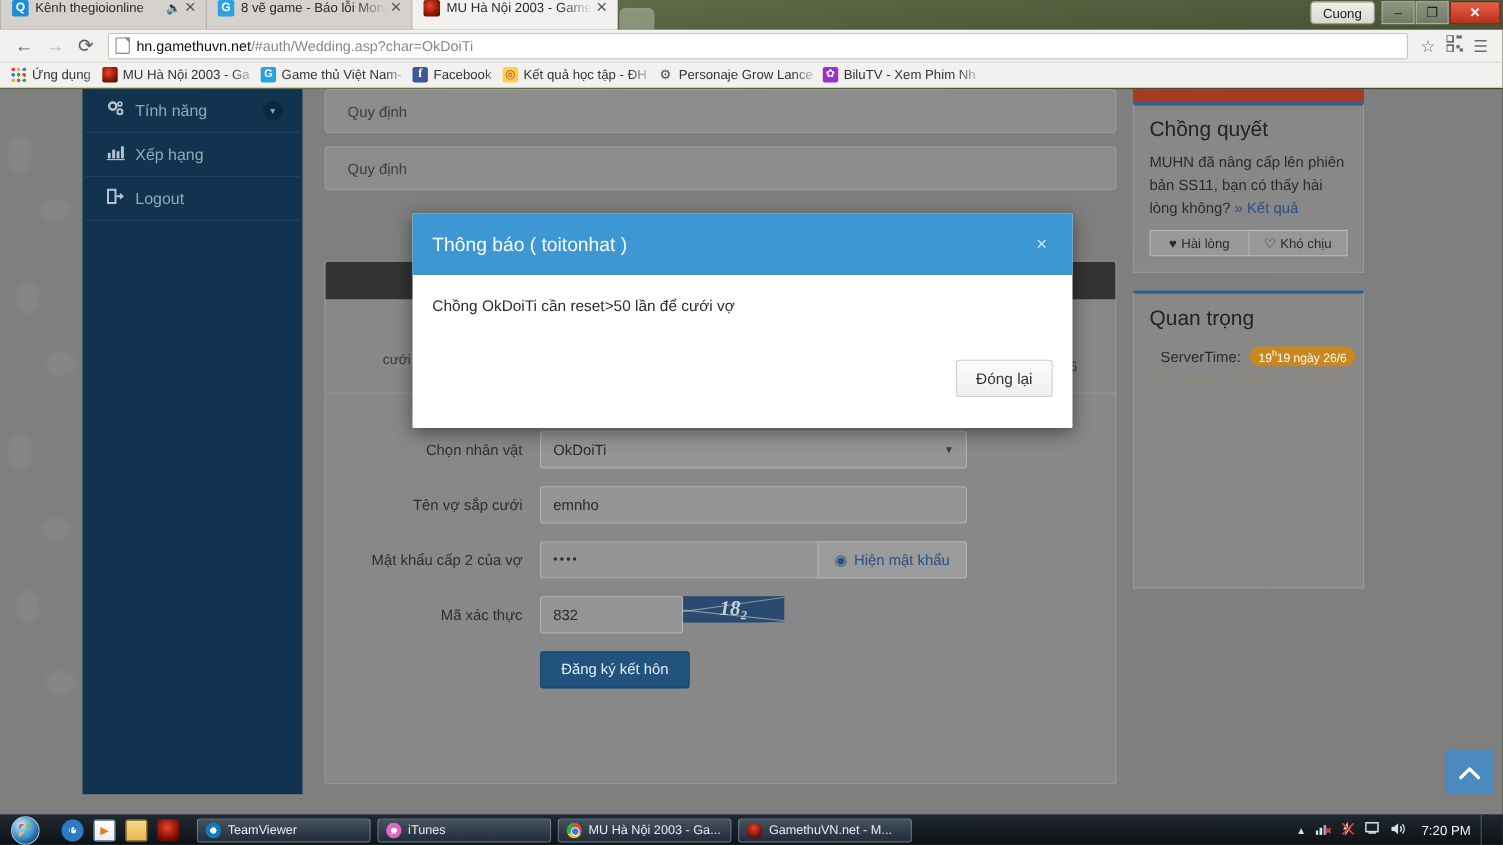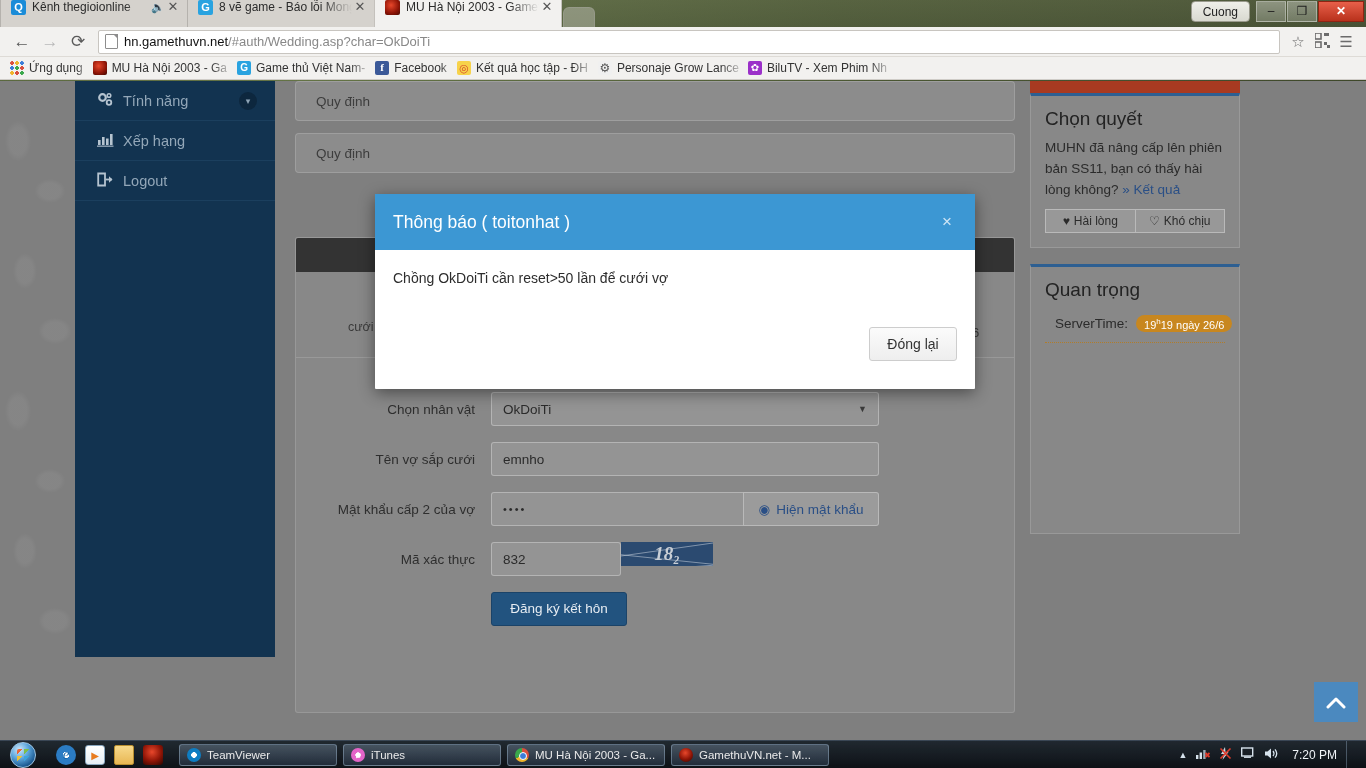--- a/index.html
+++ b/index.html
@@ -192,21 +192,21 @@
       radial-gradient(ellipse 28px 22px at 55px 250px, rgba(255,255,255,0.05) 40%, transparent 60%),
       radial-gradient(ellipse 22px 34px at 18px 330px, rgba(255,255,255,0.05) 40%, transparent 60%),
       radial-gradient(ellipse 26px 20px at 50px 400px, rgba(255,255,255,0.05) 40%, transparent 60%),
       radial-gradient(ellipse 20px 30px at 25px 470px, rgba(255,255,255,0.05) 40%, transparent 60%),
       radial-gradient(ellipse 28px 22px at 55px 540px, rgba(255,255,255,0.05) 40%, transparent 60%),
       #7f7f7f;
   }
 
   
   .sidebar {
-    position: absolute; left: 75px; top: 0; width: 200px; height: 576px;
+    position: absolute; left: 75px; top: 0; width: 200px; height: 641px;
     background: #123350;
   }
   .side-item {
     position: relative; height: 40px;
     display: flex; align-items: center;
     padding-left: 22px;
     color: #93a7b8; font-size: 14.5px;
     border-bottom: 1px solid #1b3f5e;
   }
   .side-item .si-ico {
@@ -651,21 +651,21 @@
 
           <div class="submit">Đăng ký kết hôn</div>
         </div>
       </div>
     </div>
 
     <div class="rightcol">
       <div class="red-strip"></div>
 
       <div class="widget">
-        <div class="w-title">Chọn quyết</div>
+        <div class="w-title">Chồng quyết</div>
         <div class="w-text">
           <span>MUHN đã nâng cấp lên phiên bản SS11, bạn có thấy hài lòng không?</span>
           <span class="w-link">» Kết quả</span>
         </div>
         <div class="w-btns">
           <div class="w-btn">
             <span>♥</span>
             <span>Hài lòng</span>
           </div>
           <div class="w-btn">

